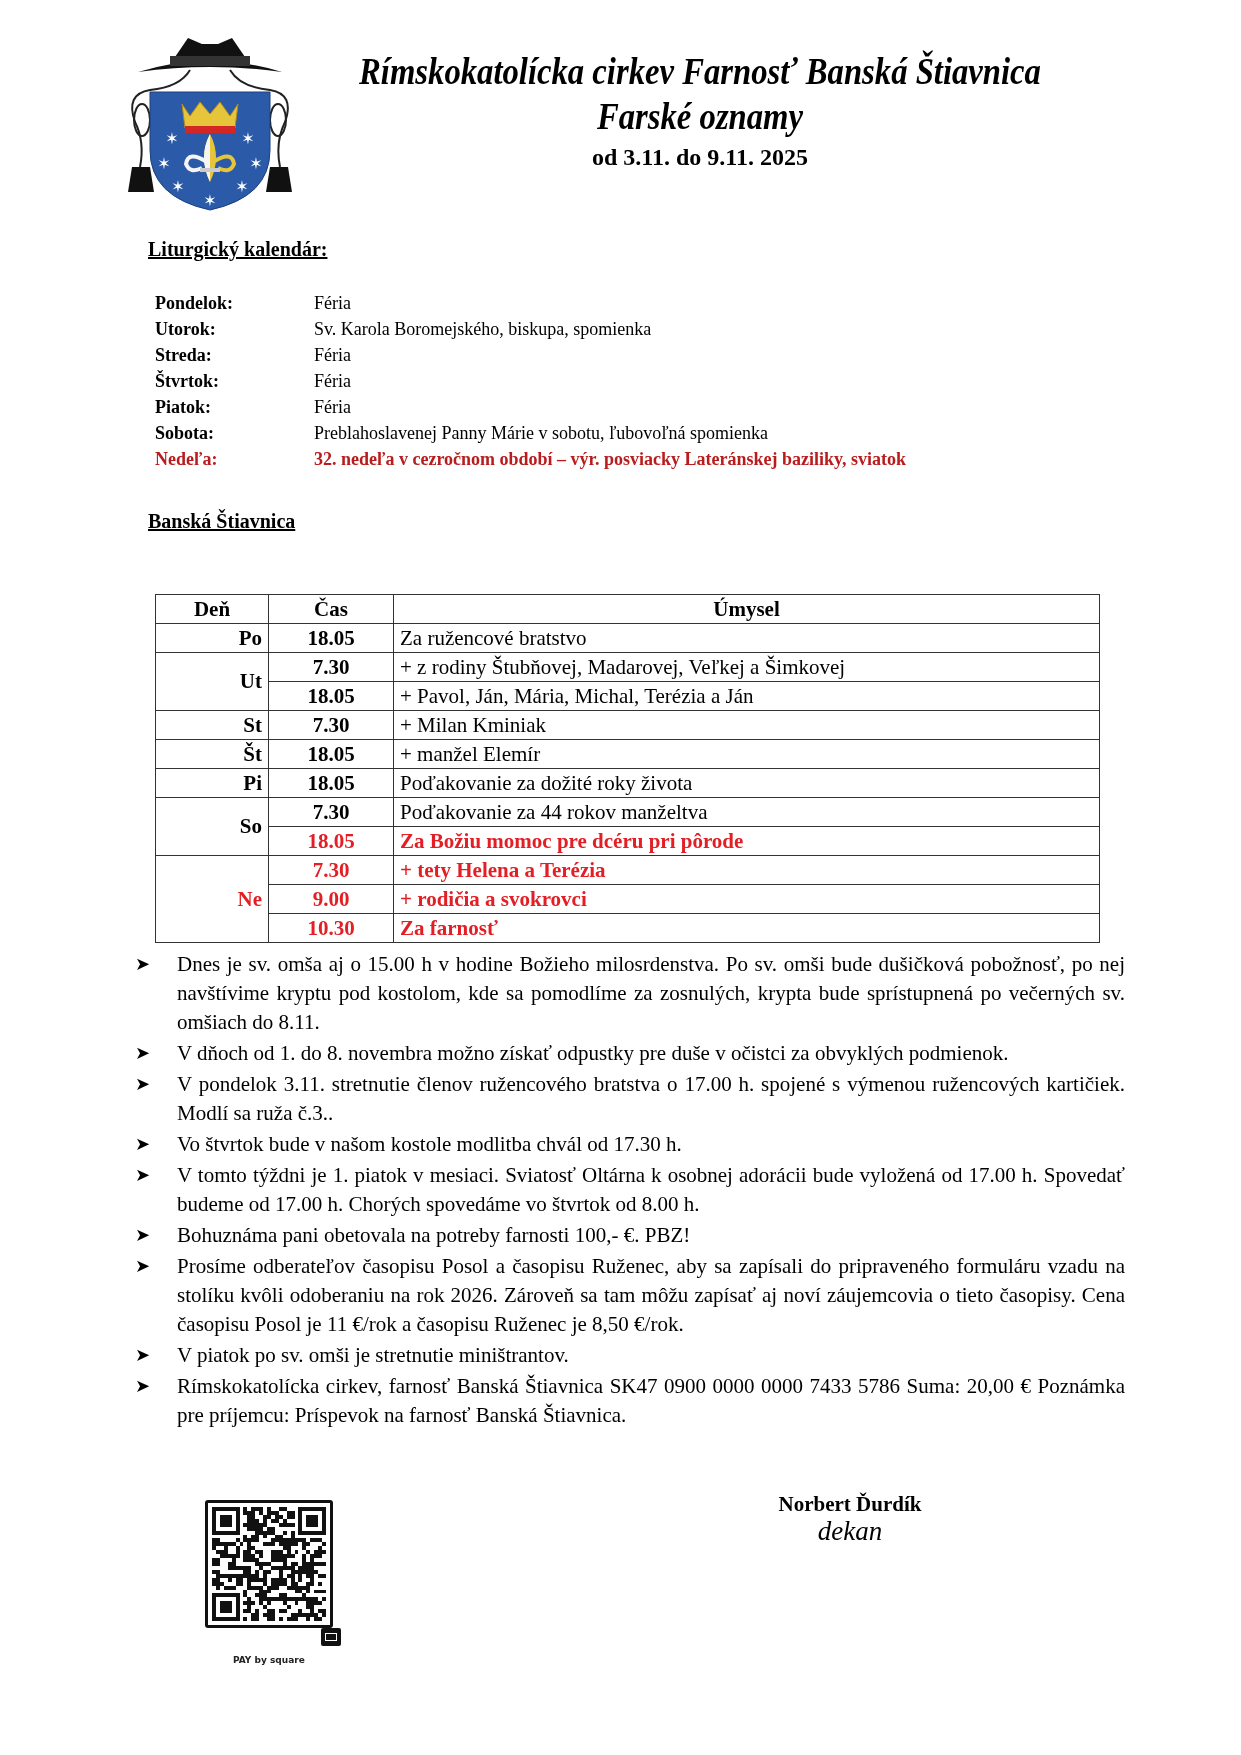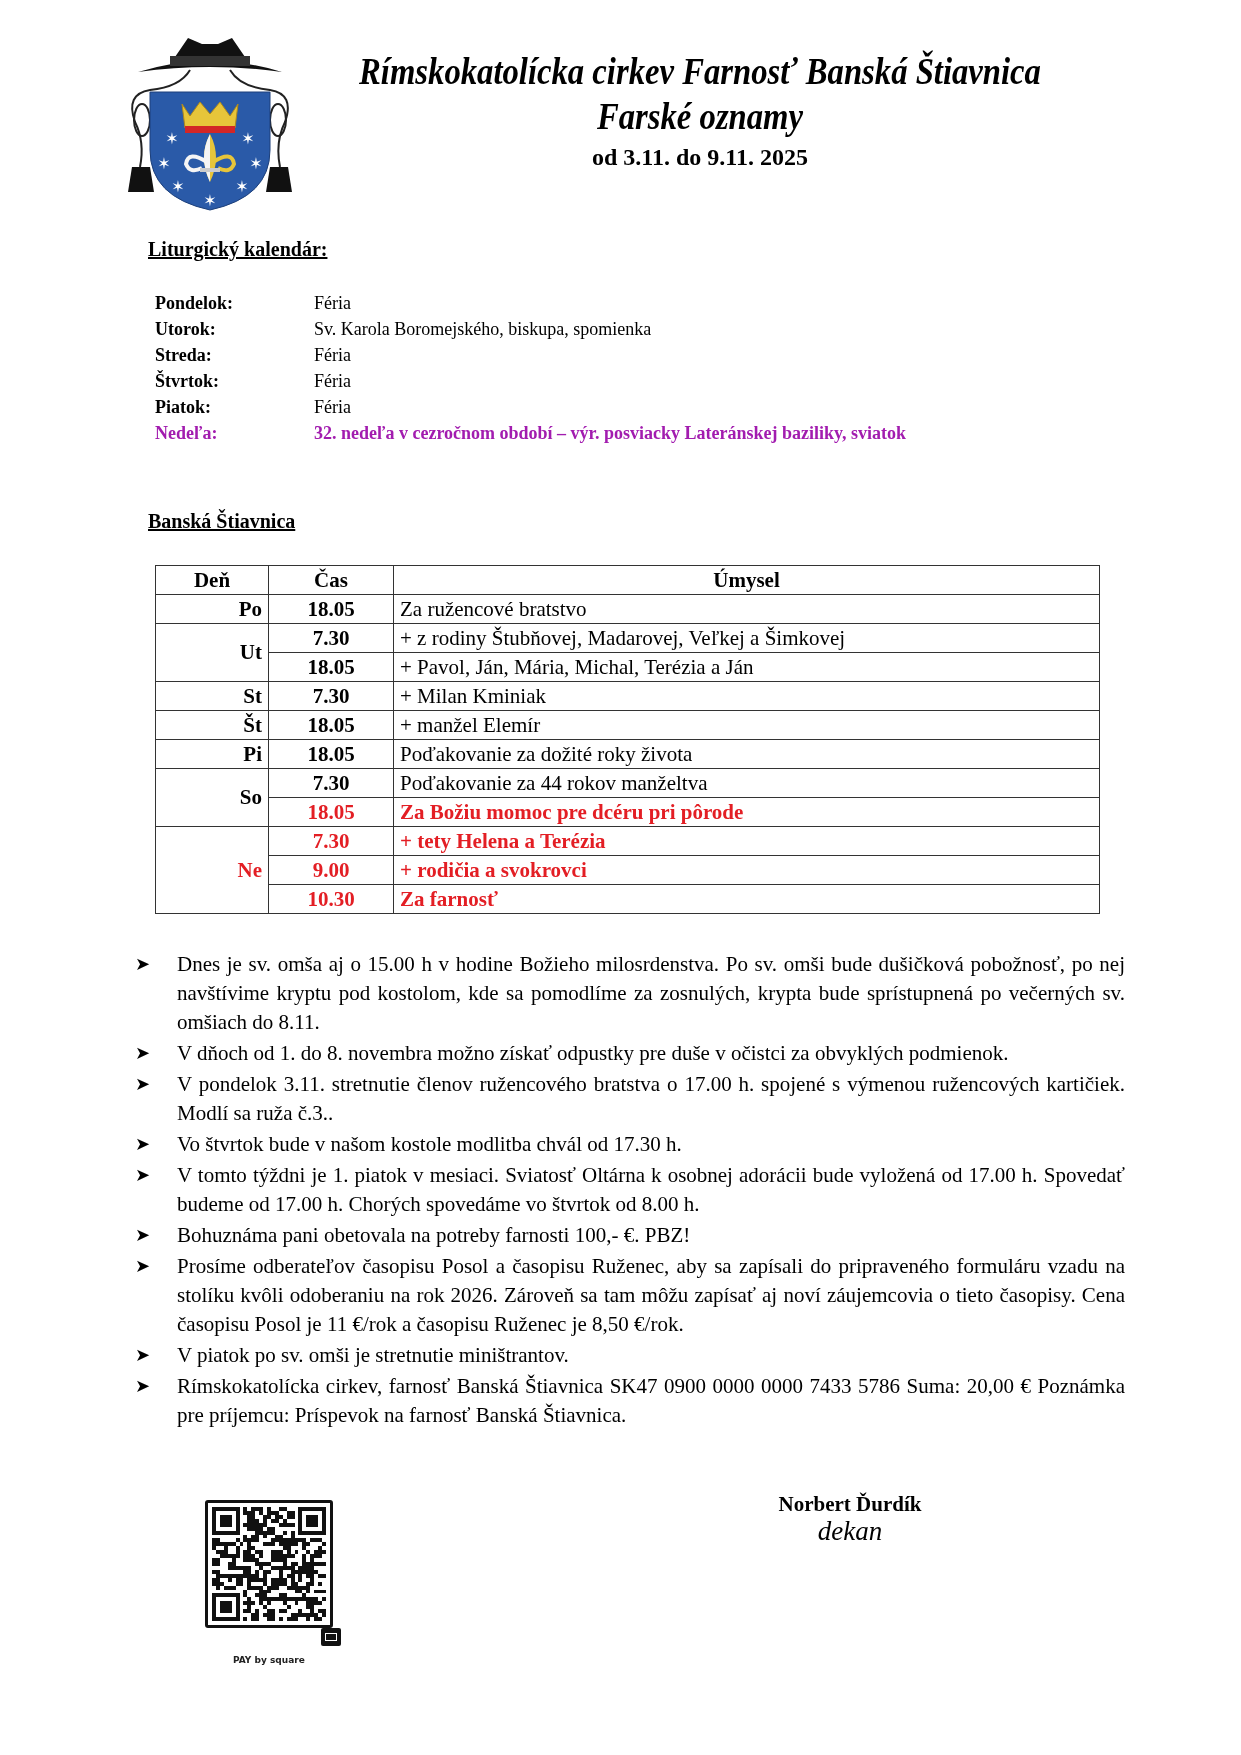--- a/index.html
+++ b/index.html
@@ -16,27 +16,27 @@
                  transform: scaleX(0.86); transform-origin: center; }
     .title-date { font-weight: bold; font-size: 24px; line-height: 34px; margin-top: 2px; }
 
     
     .section-heading { position: absolute; font-weight: bold; font-size: 20px; text-decoration: underline; }
     #lit-heading { left: 148px; top: 238px; }
     .lit-list { position: absolute; left: 155px; top: 290px; font-size: 18px; line-height: 26px; }
     .lit-row { display: flex; }
     .lit-day { width: 159px; font-weight: bold; }
     .lit-desc { }
-    .lit-row.red { color: #a21caf; }
+    .lit-row.red { color: #b91c1c; }
     .lit-row.red .lit-desc { font-weight: bold; }
 
     #bs-heading { left: 148px; top: 510px; }
 
     
-    table.mass { position: absolute; left: 155px; top: 565px; border-collapse: collapse;
+    table.mass { position: absolute; left: 155px; top: 594px; border-collapse: collapse;
                  font-size: 21px; }
     table.mass th, table.mass td { border: 1.5px solid #333; height: 28px; padding: 0 6px;
                                    line-height: 27px; }
     table.mass th { font-weight: bold; text-align: center; }
     .c-day { width: 100px; text-align: right; font-weight: bold; }
     .c-time { width: 112px; text-align: center; font-weight: bold; }
     .c-int { width: 693px; text-align: left; }
     .red-t { color: #e31e24; }
     .red-t.c-int { font-weight: bold; }
 
@@ -123,20 +123,24 @@
       <span class="lit-day">Streda:</span>
       <span class="lit-desc">Féria</span>
     </div>
     <div class="lit-row">
       <span class="lit-day">Štvrtok:</span>
       <span class="lit-desc">Féria</span>
     </div>
     <div class="lit-row">
       <span class="lit-day">Piatok:</span>
       <span class="lit-desc">Féria</span>
+    </div>
+    <div class="lit-row">
+      <span class="lit-day">Sobota:</span>
+      <span class="lit-desc">Preblahoslavenej Panny Márie v sobotu, ľubovoľná spomienka</span>
     </div>
     <div class="lit-row red">
       <span class="lit-day">Nedeľa:</span>
       <span class="lit-desc">32. nedeľa v cezročnom období – výr. posviacky Lateránskej baziliky, sviatok</span>
     </div>
   </div>
 
   <div class="section-heading" id="bs-heading">Banská Štiavnica</div>
   <table class="mass">
     <tbody>

